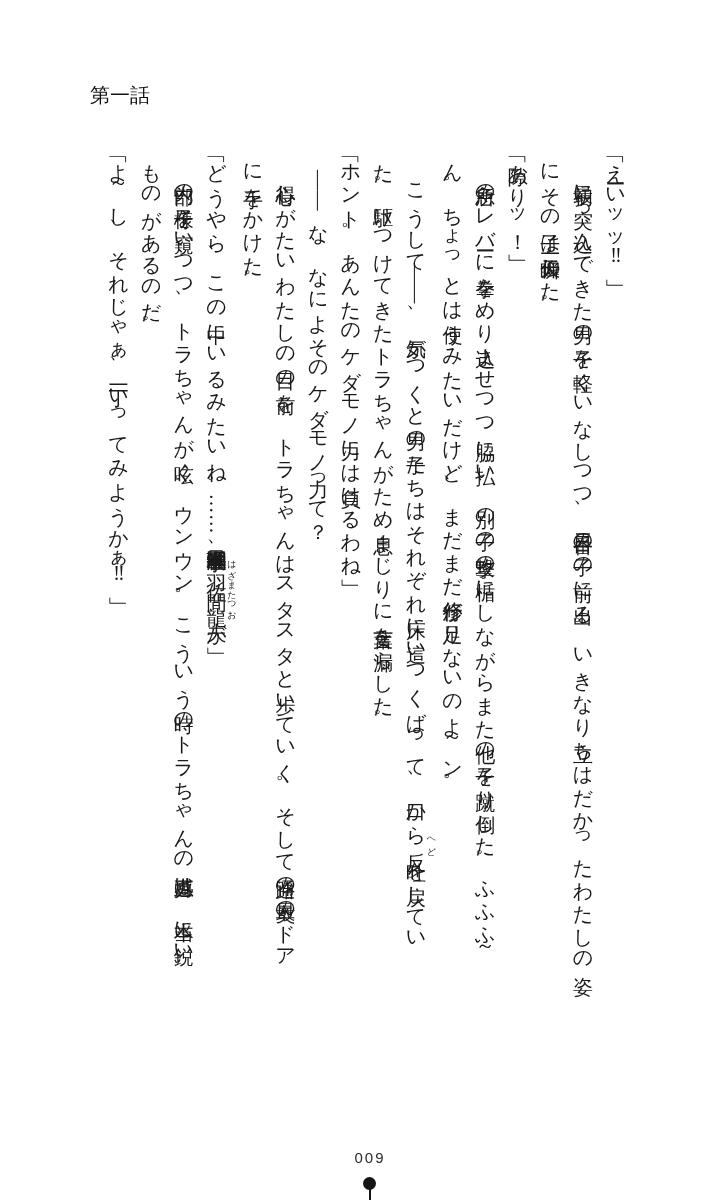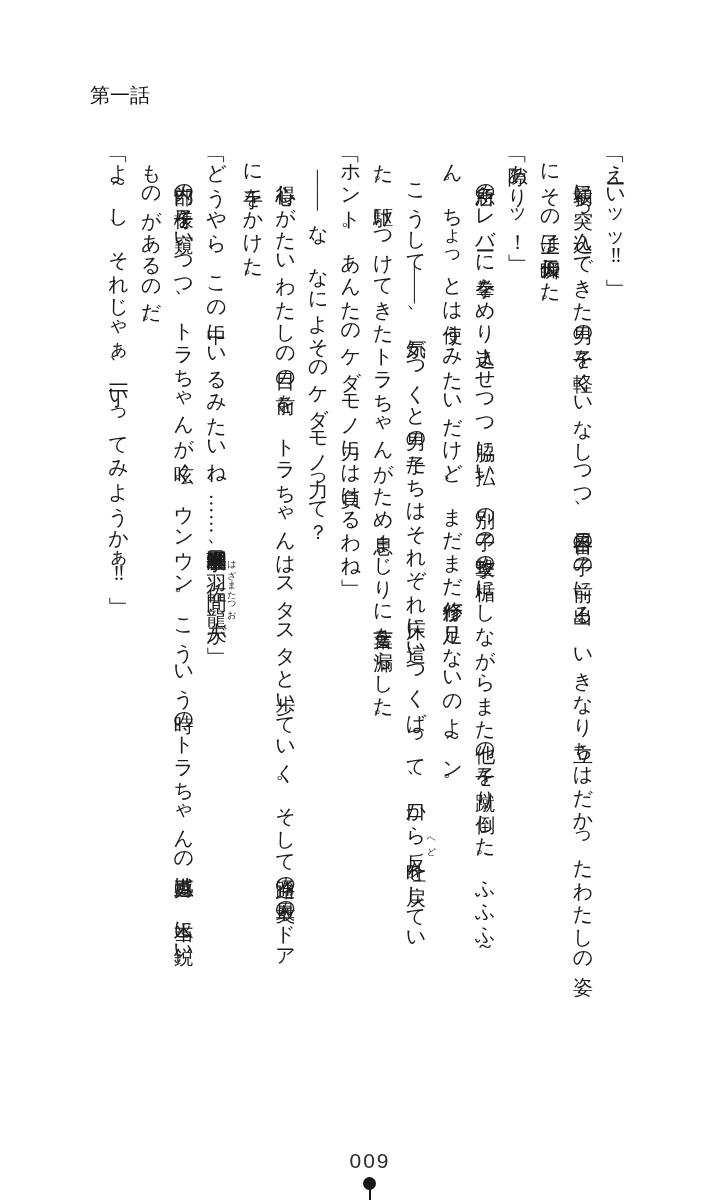--- a/index.html
+++ b/index.html
@@ -56,21 +56,21 @@
     letter-spacing: 0;
     color: #1a1a1a;
   }
   .footer-number {
     position: absolute;
     top: 1149px;
     left: 341px;
     width: 58px;
     text-align: center;
     font-family: "Liberation Sans", "DejaVu Sans", sans-serif;
-    font-size: 21px;
+    font-size: 15px;
     font-weight: 300;
     letter-spacing: 2px;
     color: #2a2a2a;
   }
   .footer-ornament {
     position: absolute;
     left: 363px;
     top: 1177px;
     width: 13px;
     height: 23px;

